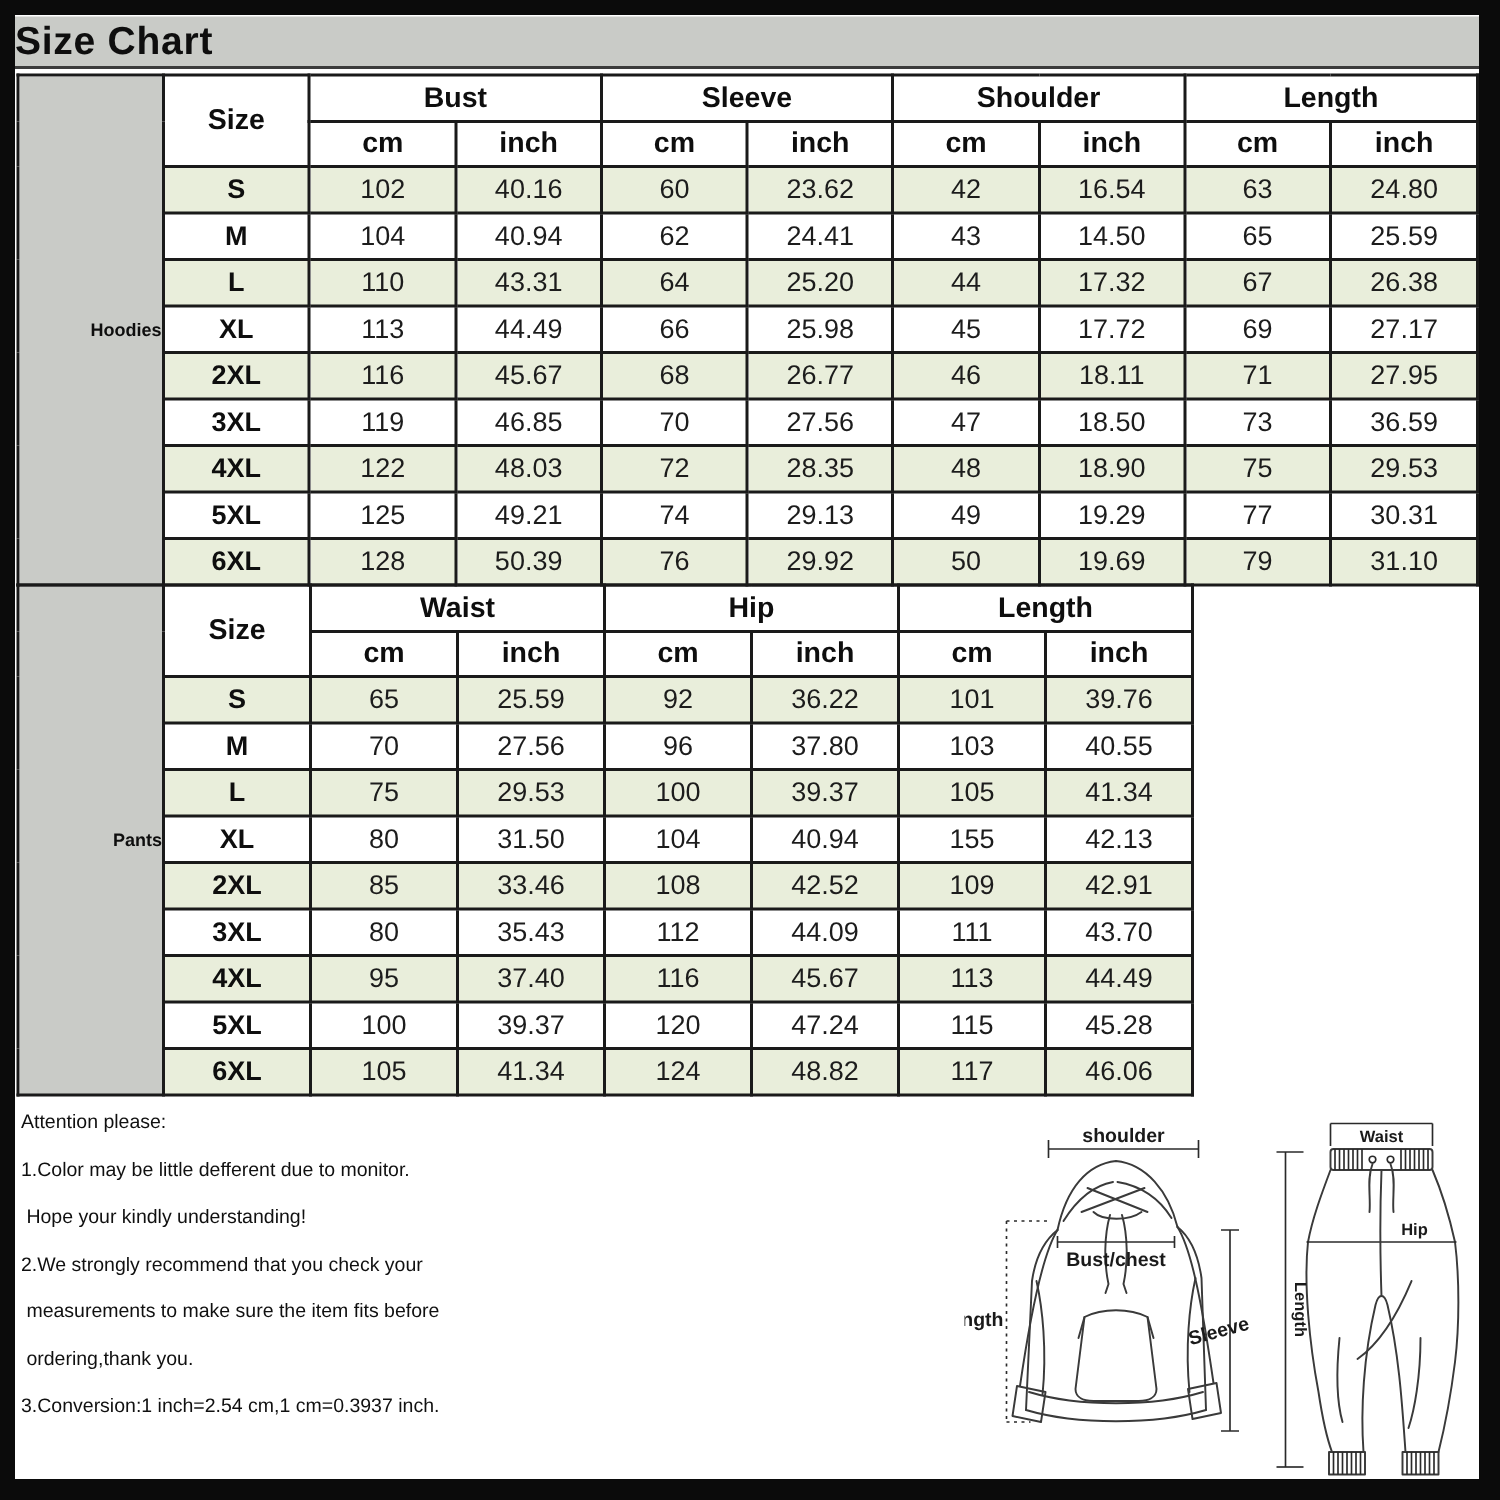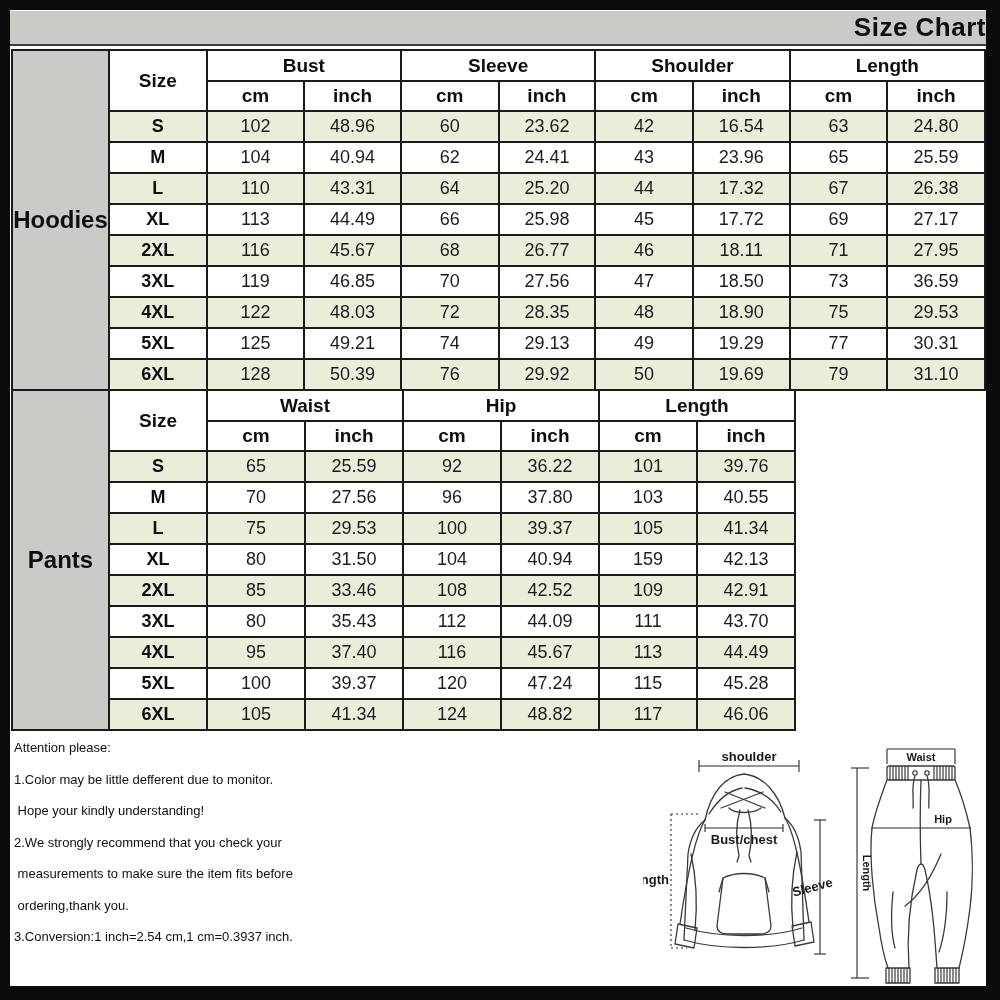--- a/index.html
+++ b/index.html
@@ -11,36 +11,36 @@
   body{font-family:"Liberation Sans",sans-serif;color:#151515;}
   .frame{
     box-sizing:border-box;width:1000px;height:1000px;
     background:#0b0b0b;padding:10px 14px 14px 10px;
   }
   .inner{position:relative;width:100%;height:100%;background:#fff;overflow:hidden;}
 
   .title-bar{
     position:absolute;left:0;top:1px;width:100%;height:33px;
     background:var(--gray);border-bottom:2px solid #3c3c3c;
-    display:flex;align-items:center;justify-content:flex-end;
+    display:flex;align-items:center;justify-content:flex-start;
   }
   .title-bar span{font-weight:bold;font-size:26px;letter-spacing:.5px;color:#0e0e0e;}
 
   .tables{position:absolute;left:1px;top:39px;}
   table{border-collapse:collapse;table-layout:fixed;}
   td{
     border:2px solid var(--line);
     text-align:center;vertical-align:middle;padding:0;
     font-size:18px;color:#1c1c1c;white-space:nowrap;overflow:hidden;
     background:#fff;
   }
   tr.group-row{height:31px;}
   tr.unit-row{height:30px;}
   tr.data-row{height:31px;}
-  td.label-cell{background:var(--gray);font-weight:bold;font-size:24px;color:#0e0e0e;}
+  td.label-cell{background:var(--gray);font-weight:bold;font-size:12px;color:#0e0e0e;text-align:right;}
   td.size-head,td.group,td.unit{font-weight:bold;font-size:19px;color:#0e0e0e;}
   tr.alt td{background:var(--row-alt);}
   td.size-cell{font-weight:bold;font-size:18px;color:#0e0e0e;}
   .pants-table{margin-top:-2px;}
 
   .attention{position:absolute;left:4px;top:722px;width:660px;}
   .att-line{white-space:pre;font-size:13px;line-height:31.5px;color:#101010;}
 
   .diagram{position:absolute;}
   .hoodie-fig{left:633px;top:740px;width:202px;height:232px;}
@@ -91,36 +91,36 @@
             <td class="unit">cm</td>
             <td class="unit">inch</td>
             <td class="unit">cm</td>
             <td class="unit">inch</td>
             <td class="unit">cm</td>
             <td class="unit">inch</td>
           </tr>
         <tr class="data-row alt">
               <td class="size-cell">S</td>
               <td class="value-cell">102</td>
-              <td class="value-cell">48.96</td>
+              <td class="value-cell">40.16</td>
               <td class="value-cell">60</td>
               <td class="value-cell">23.62</td>
               <td class="value-cell">42</td>
               <td class="value-cell">16.54</td>
               <td class="value-cell">63</td>
               <td class="value-cell">24.80</td>
             </tr>
             <tr class="data-row">
               <td class="size-cell">M</td>
               <td class="value-cell">104</td>
               <td class="value-cell">40.94</td>
               <td class="value-cell">62</td>
               <td class="value-cell">24.41</td>
               <td class="value-cell">43</td>
-              <td class="value-cell">23.96</td>
+              <td class="value-cell">14.50</td>
               <td class="value-cell">65</td>
               <td class="value-cell">25.59</td>
             </tr>
             <tr class="data-row alt">
               <td class="size-cell">L</td>
               <td class="value-cell">110</td>
               <td class="value-cell">43.31</td>
               <td class="value-cell">64</td>
               <td class="value-cell">25.20</td>
               <td class="value-cell">44</td>
@@ -250,21 +250,21 @@
               <td class="value-cell">39.37</td>
               <td class="value-cell">105</td>
               <td class="value-cell">41.34</td>
             </tr>
             <tr class="data-row">
               <td class="size-cell">XL</td>
               <td class="value-cell">80</td>
               <td class="value-cell">31.50</td>
               <td class="value-cell">104</td>
               <td class="value-cell">40.94</td>
-              <td class="value-cell">159</td>
+              <td class="value-cell">155</td>
               <td class="value-cell">42.13</td>
             </tr>
             <tr class="data-row alt">
               <td class="size-cell">2XL</td>
               <td class="value-cell">85</td>
               <td class="value-cell">33.46</td>
               <td class="value-cell">108</td>
               <td class="value-cell">42.52</td>
               <td class="value-cell">109</td>
               <td class="value-cell">42.91</td>

